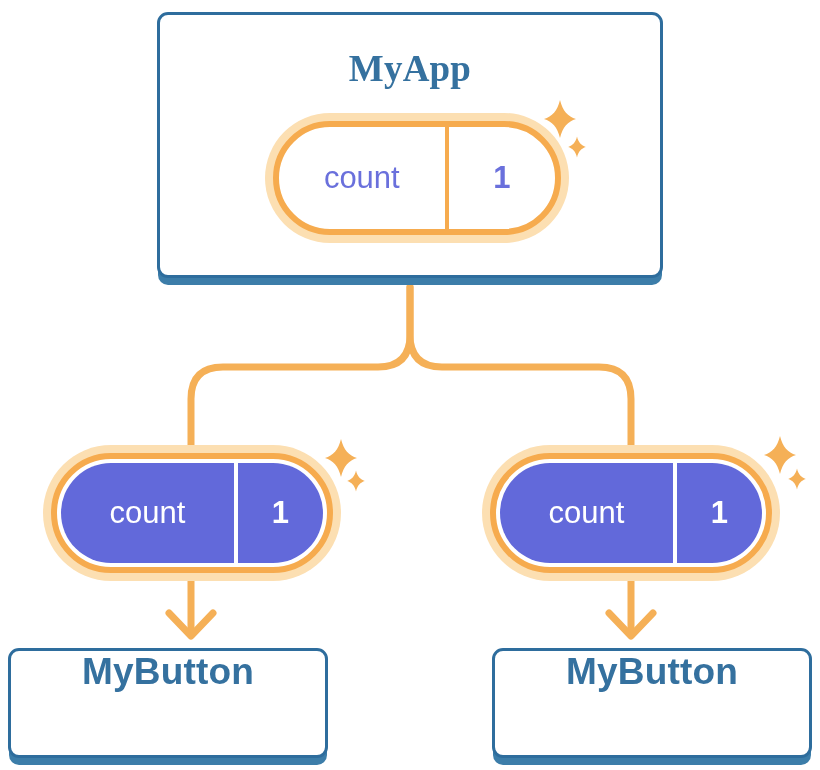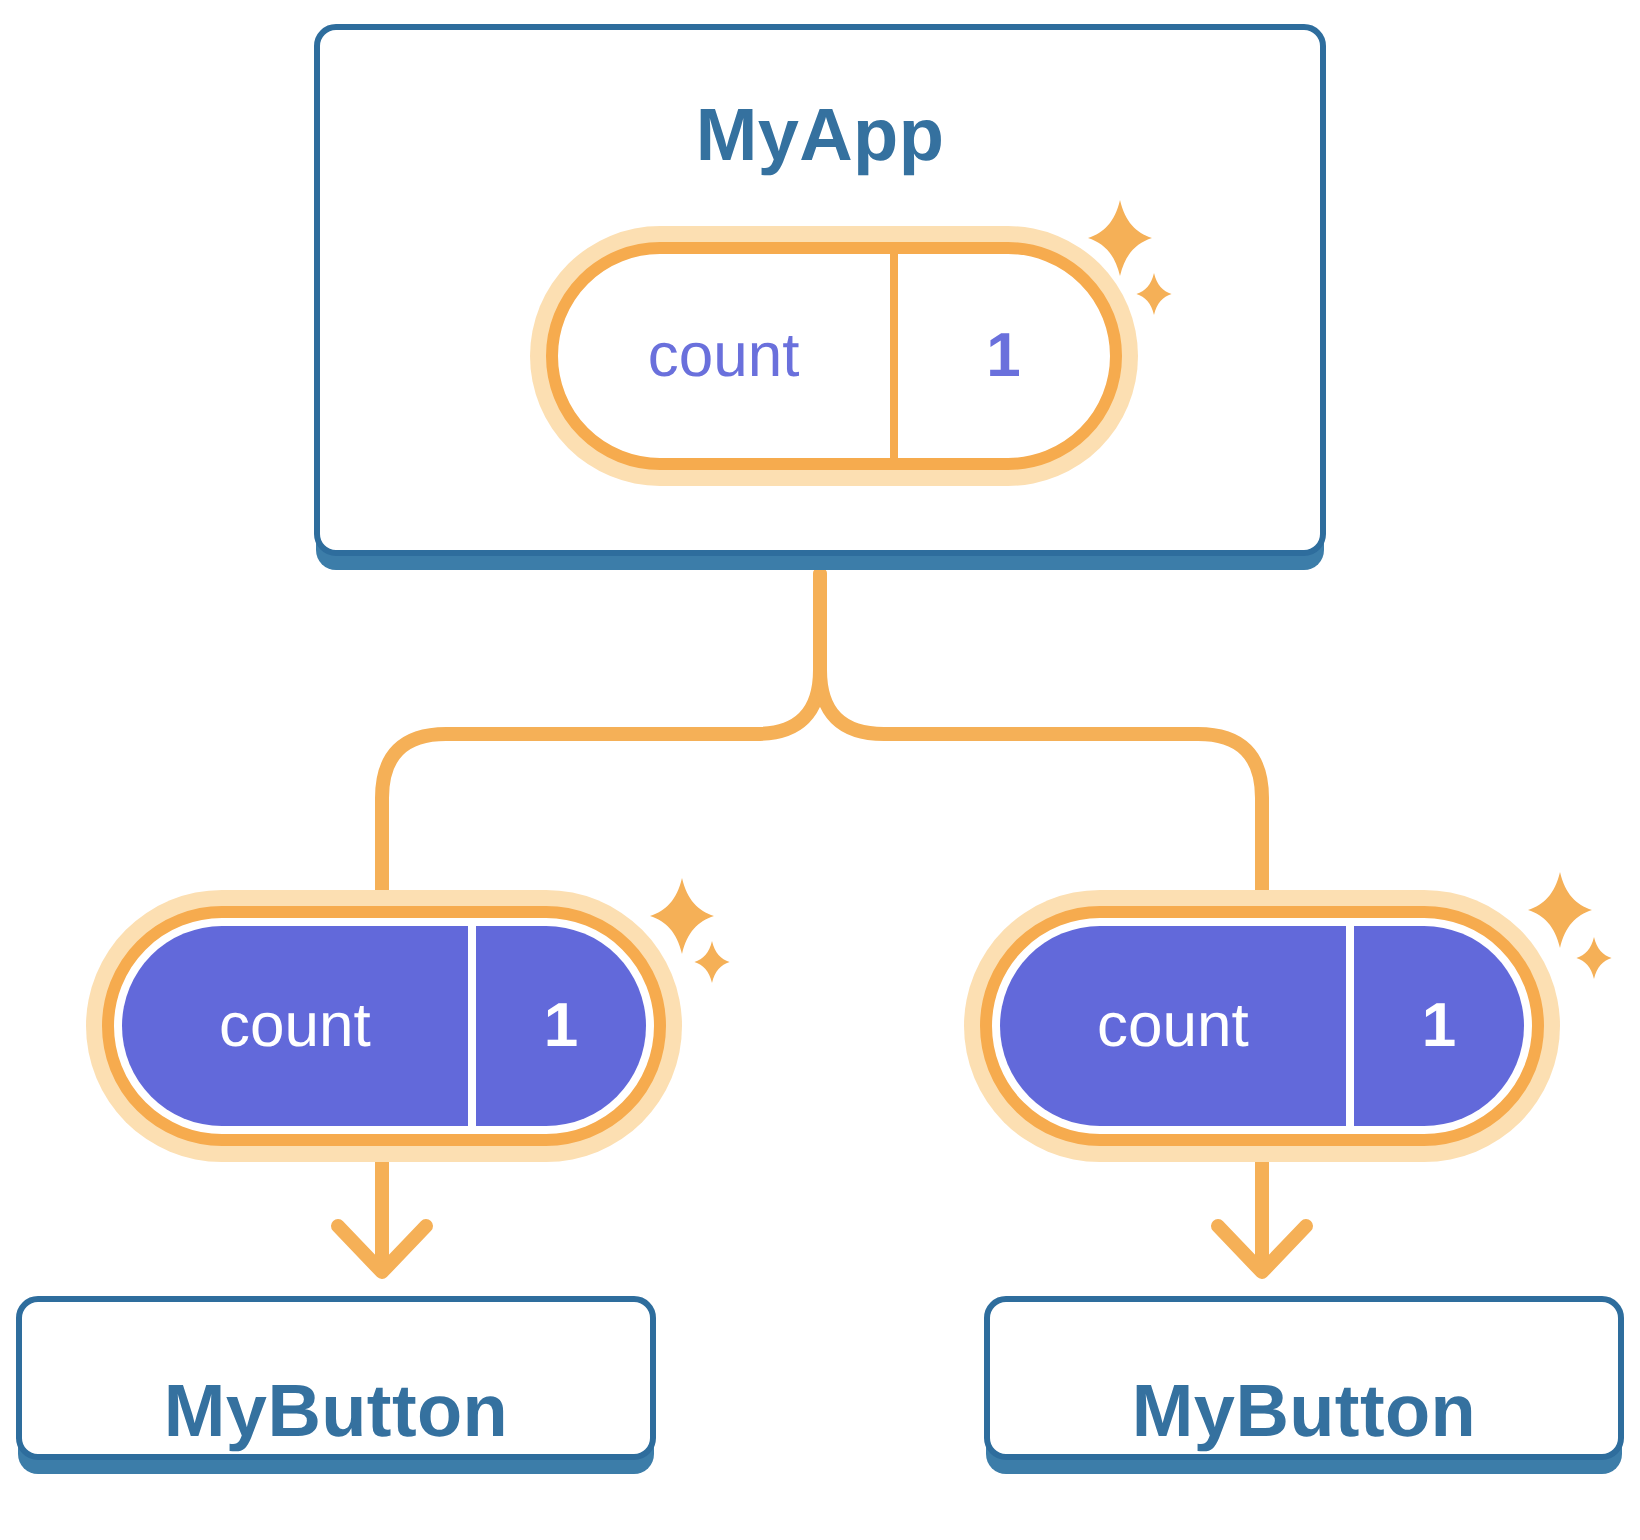--- a/index.html
+++ b/index.html
@@ -45,24 +45,24 @@
     z-index: 1;
   }
   .node-title {
     font-size: 37px;
     font-weight: 600;
     color: var(--title-text);
     text-align: center;
     letter-spacing: 0.2px;
   }
   .card-root { left:157px; top:12px; width:506px; height:266px; }
-  .card-root .node-title { margin-top: 32px; }
+  .card-root .node-title { margin-top: 32px; font-family: Liberation Serif, serif; }
   .card-button {
-    top: 648px; width: 320px; height: 82px;
-    display: flex; align-items: flex-end; justify-content: center;
+    top: 648px; width: 320px; height: 110px;
+    display: flex; align-items: flex-start; justify-content: center;
   }
   .card-button-left  { left: 8px; }
   .card-button-right { left: 492px; }
 
   .pill {
     position: absolute;
     background: var(--pill-halo);
     border-radius: 999px;
     padding: 8px;
     z-index: 2;

